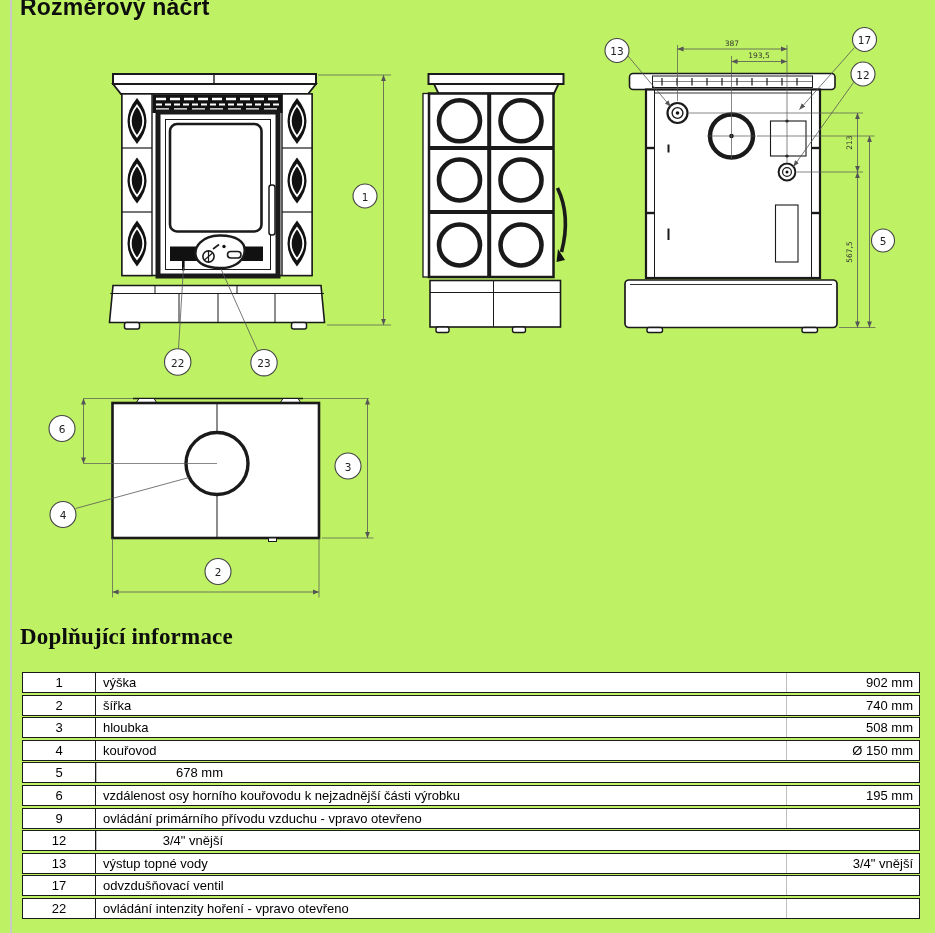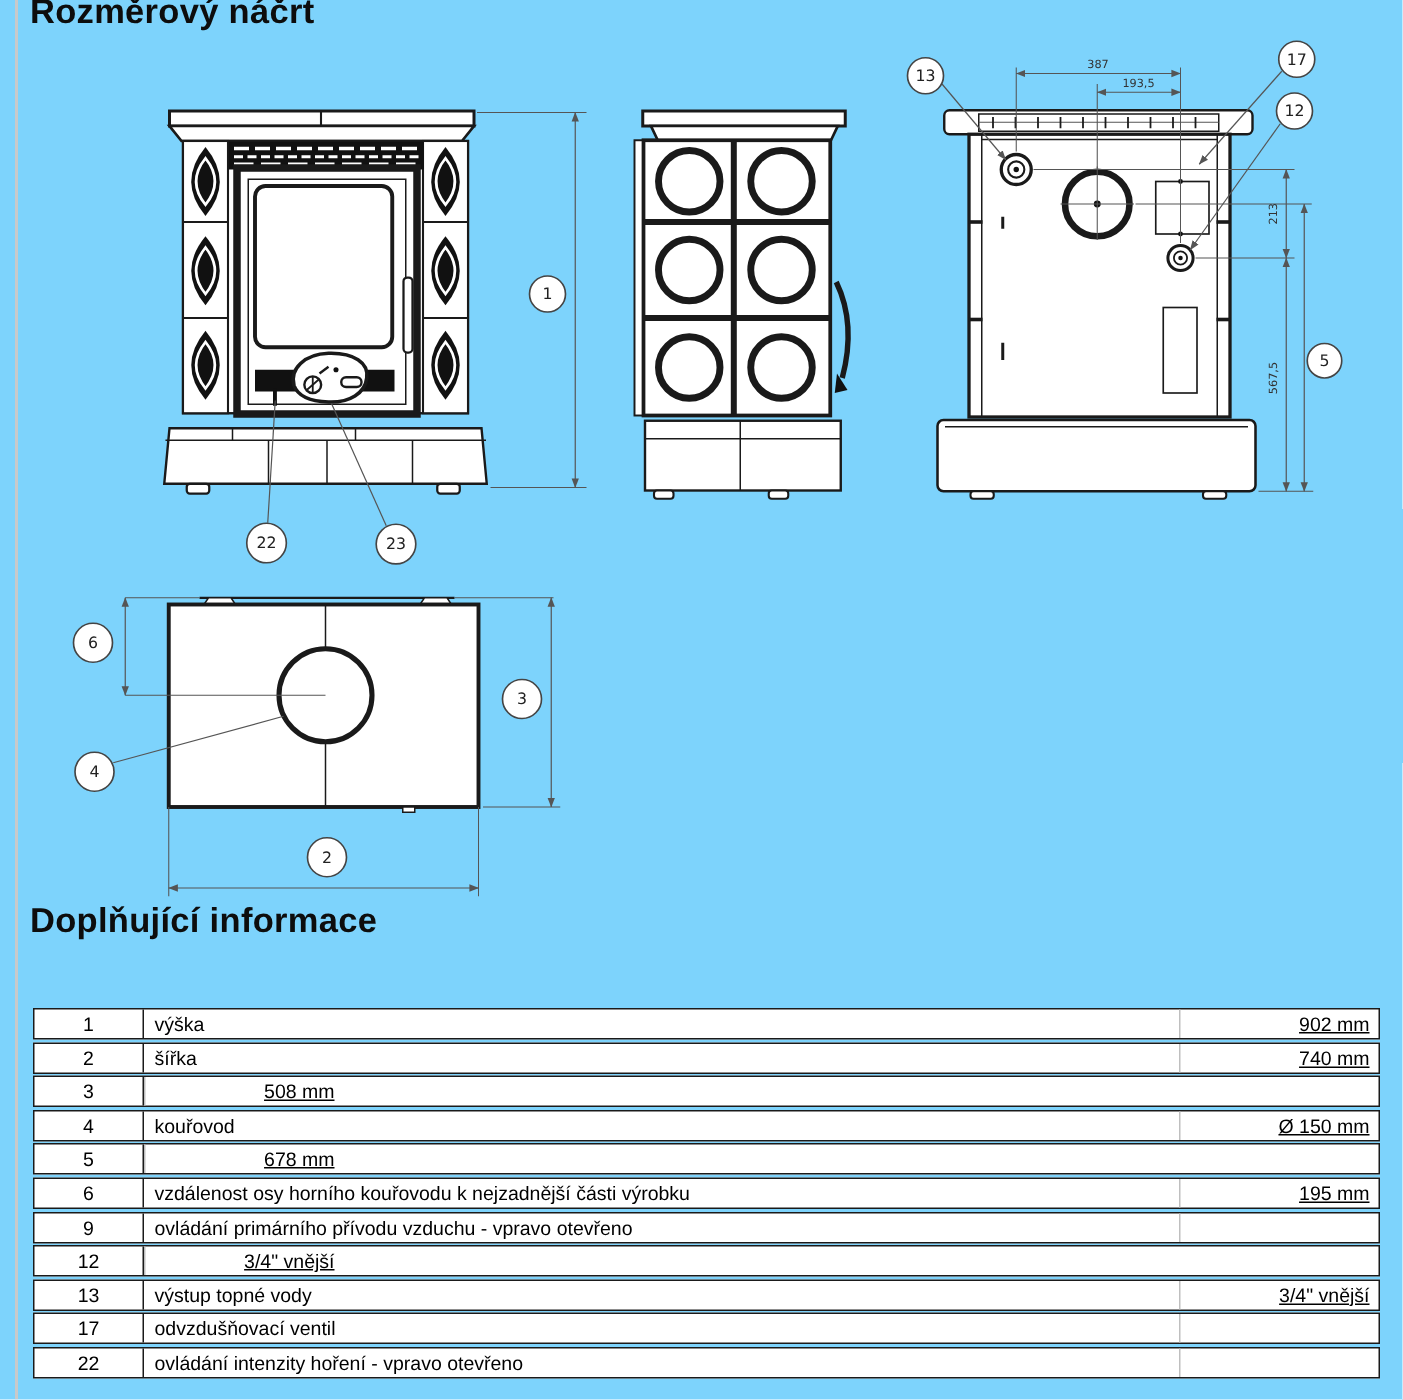--- a/index.html
+++ b/index.html
@@ -1,42 +1,42 @@
 <!DOCTYPE html>
 <html><head>
 <meta charset="utf-8">
 <style>
   html,body{margin:0;padding:0;background:#fff;}
-  .page{position:relative;width:935px;height:933px;background:#7dd3fc;overflow:hidden;
+  .page{position:relative;width:935px;height:933px;background:#bef264;overflow:hidden;
         font-family:"Liberation Sans",sans-serif;}
   .page-left-border{position:absolute;left:10px;top:0;width:2px;height:933px;background:#c9c9c9;}
   .doc-title{position:absolute;left:20px;margin:0;color:#0d0d0d;
              font:bold 23px "Liberation Sans",sans-serif;letter-spacing:.2px;white-space:nowrap;}
   #title-1{top:-6px;}
-  #title-2{top:600px;}
+  #title-2{top:624px;font-family:Liberation Serif, serif;}
   svg{position:absolute;left:0;top:0;}
   
   .ln{stroke:#1a1a1a;fill:none;}
   .wf{fill:#ffffff;stroke:#1a1a1a;}
   .blk{fill:#111111;stroke:none;}
   .dim{stroke:#555555;stroke-width:.8;fill:none;}
   .ext{stroke:#555555;stroke-width:.7;fill:none;}
   .dt{font:7.5px "DejaVu Sans",sans-serif;fill:#333333;text-anchor:middle;}
   .co{fill:#ffffff;stroke:#444444;stroke-width:1.1;}
   .cot{font:10.5px "DejaVu Sans",sans-serif;fill:#222222;text-anchor:middle;dominant-baseline:central;}
   
   .tbl{position:absolute;left:22px;top:672px;width:898px;}
   .trow{display:flex;align-items:stretch;height:21px;box-sizing:border-box;
         border:1px solid #1a1a1a;margin-bottom:1.6px;background:#fff;
         font:13px "Liberation Sans",sans-serif;color:#000;}
   .tnum{width:73px;box-sizing:border-box;border-right:1px solid #1a1a1a;
         display:flex;align-items:center;justify-content:center;}
   .tlabel{flex:1;display:flex;align-items:center;padding-left:7px;text-align:right;}
   .tval{width:133px;box-sizing:border-box;border-left:1px solid #bfbfbf;
-        display:flex;align-items:center;justify-content:flex-end;padding-right:6px;text-decoration:underline;}
+        display:flex;align-items:center;justify-content:flex-end;padding-right:6px;}
 </style>
 </head>
 <body>
 
 <div class="page">
   <div class="page-left-border"></div>
 
   <h1 class="doc-title" id="title-1">Rozměrový náčrt</h1>
 
   <svg width="935" height="640" viewBox="0 0 935 640">
@@ -278,20 +278,21 @@
       <div class="tlabel">výška</div>
       <div class="tval">902 mm</div>
     </div>
     <div class="trow">
       <div class="tnum">2</div>
       <div class="tlabel">šířka</div>
       <div class="tval">740 mm</div>
     </div>
     <div class="trow">
       <div class="tnum">3</div>
+      <div class="tlabel">hloubka</div>
       <div class="tval">508 mm</div>
     </div>
     <div class="trow">
       <div class="tnum">4</div>
       <div class="tlabel">kouřovod</div>
       <div class="tval">Ø 150 mm</div>
     </div>
     <div class="trow">
       <div class="tnum">5</div>
       <div class="tval">678 mm</div>

